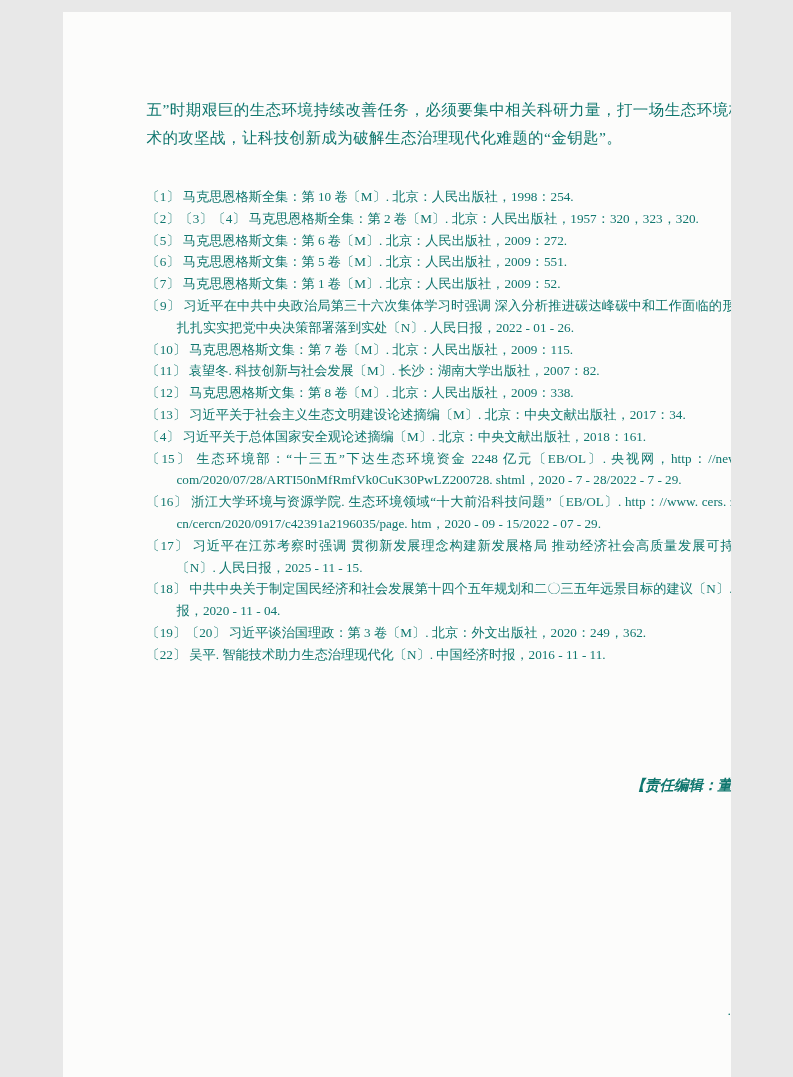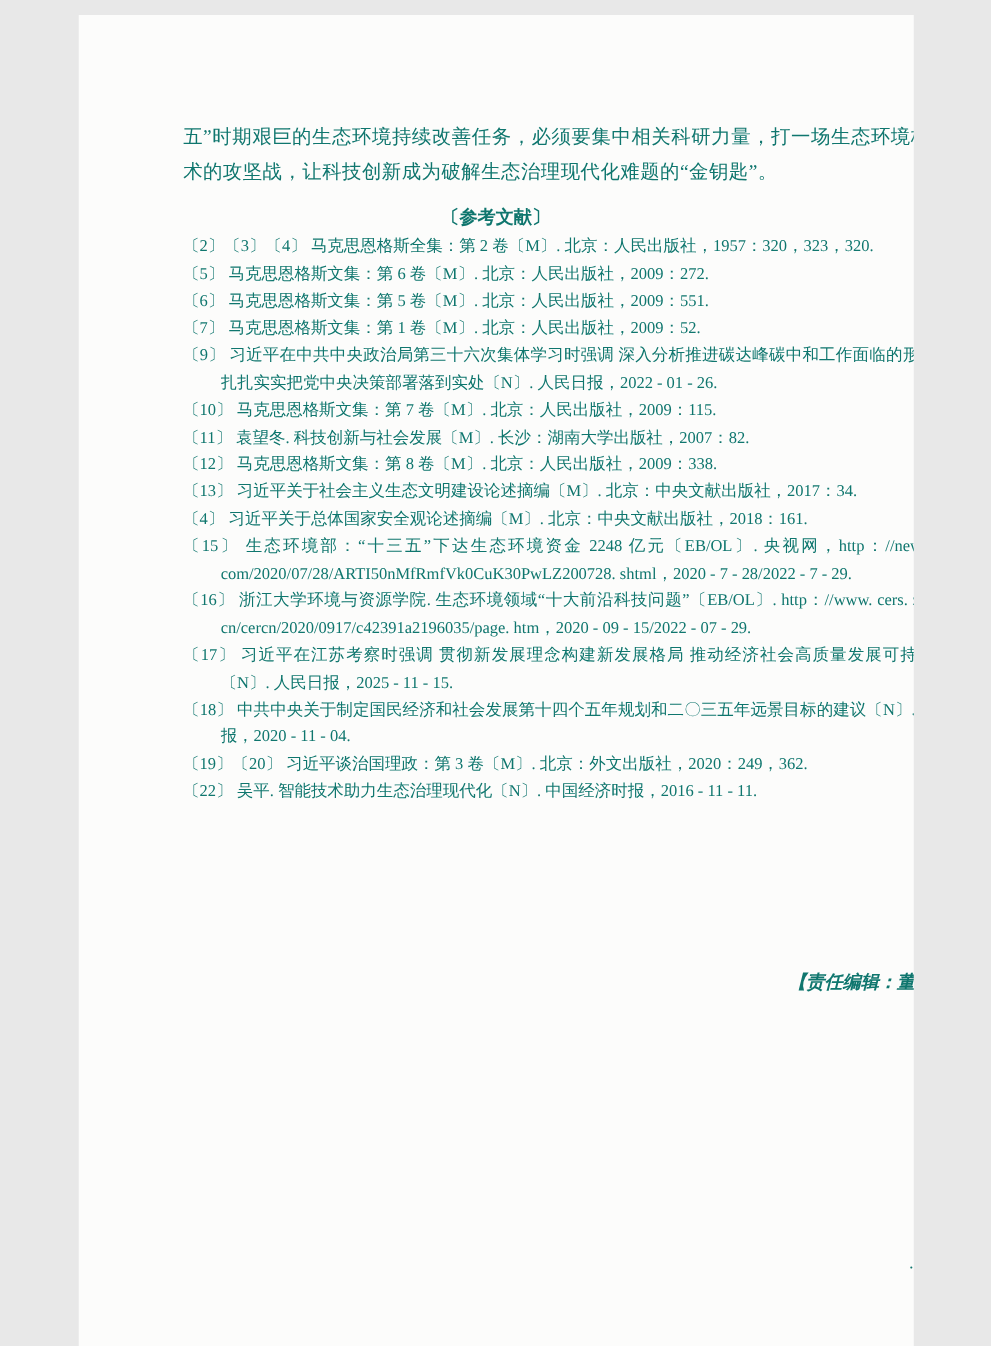--- a/index.html
+++ b/index.html
@@ -74,23 +74,23 @@
     font-size: 13.5px;
   }
 </style>
 </head>
 <body>
 
 <div class="page">
 
   <p class="intro">五”时期艰巨的生态环境持续改善任务，必须要集中相关科研力量，打一场生态环境核心技术的攻坚战，让科技创新成为破解生态治理现代化难题的“金钥匙”。</p>
 
-  <h3 class="ref-heading">〔参考文献〕</h3>
 
   <div class="refs">
+    <p class="ref">〔1〕 马克思恩格斯全集：第 10 卷〔M〕. 北京：人民出版社，1998：254.</p>
     <p class="ref">〔2〕〔3〕〔4〕 马克思恩格斯全集：第 2 卷〔M〕. 北京：人民出版社，1957：320，323，320.</p>
     <p class="ref">〔5〕 马克思恩格斯文集：第 6 卷〔M〕. 北京：人民出版社，2009：272.</p>
     <p class="ref">〔6〕 马克思恩格斯文集：第 5 卷〔M〕. 北京：人民出版社，2009：551.</p>
     <p class="ref">〔7〕 马克思恩格斯文集：第 1 卷〔M〕. 北京：人民出版社，2009：52.</p>
     <p class="ref">〔9〕 习近平在中共中央政治局第三十六次集体学习时强调 深入分析推进碳达峰碳中和工作面临的形势任务 扎扎实实把党中央决策部署落到实处〔N〕. 人民日报，2022 - 01 - 26.</p>
     <p class="ref">〔10〕 马克思恩格斯文集：第 7 卷〔M〕. 北京：人民出版社，2009：115.</p>
     <p class="ref">〔11〕 袁望冬. 科技创新与社会发展〔M〕. 长沙：湖南大学出版社，2007：82.</p>
     <p class="ref">〔12〕 马克思恩格斯文集：第 8 卷〔M〕. 北京：人民出版社，2009：338.</p>
     <p class="ref">〔13〕 习近平关于社会主义生态文明建设论述摘编〔M〕. 北京：中央文献出版社，2017：34.</p>
     <p class="ref">〔4〕 习近平关于总体国家安全观论述摘编〔M〕. 北京：中央文献出版社，2018：161.</p>

